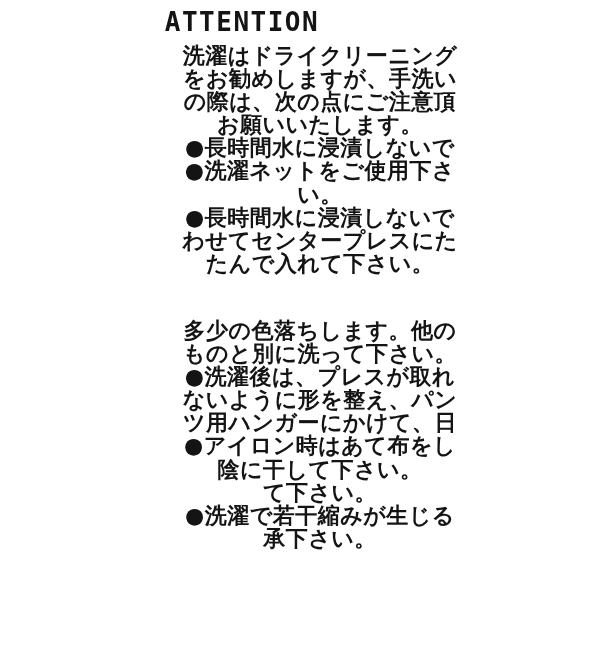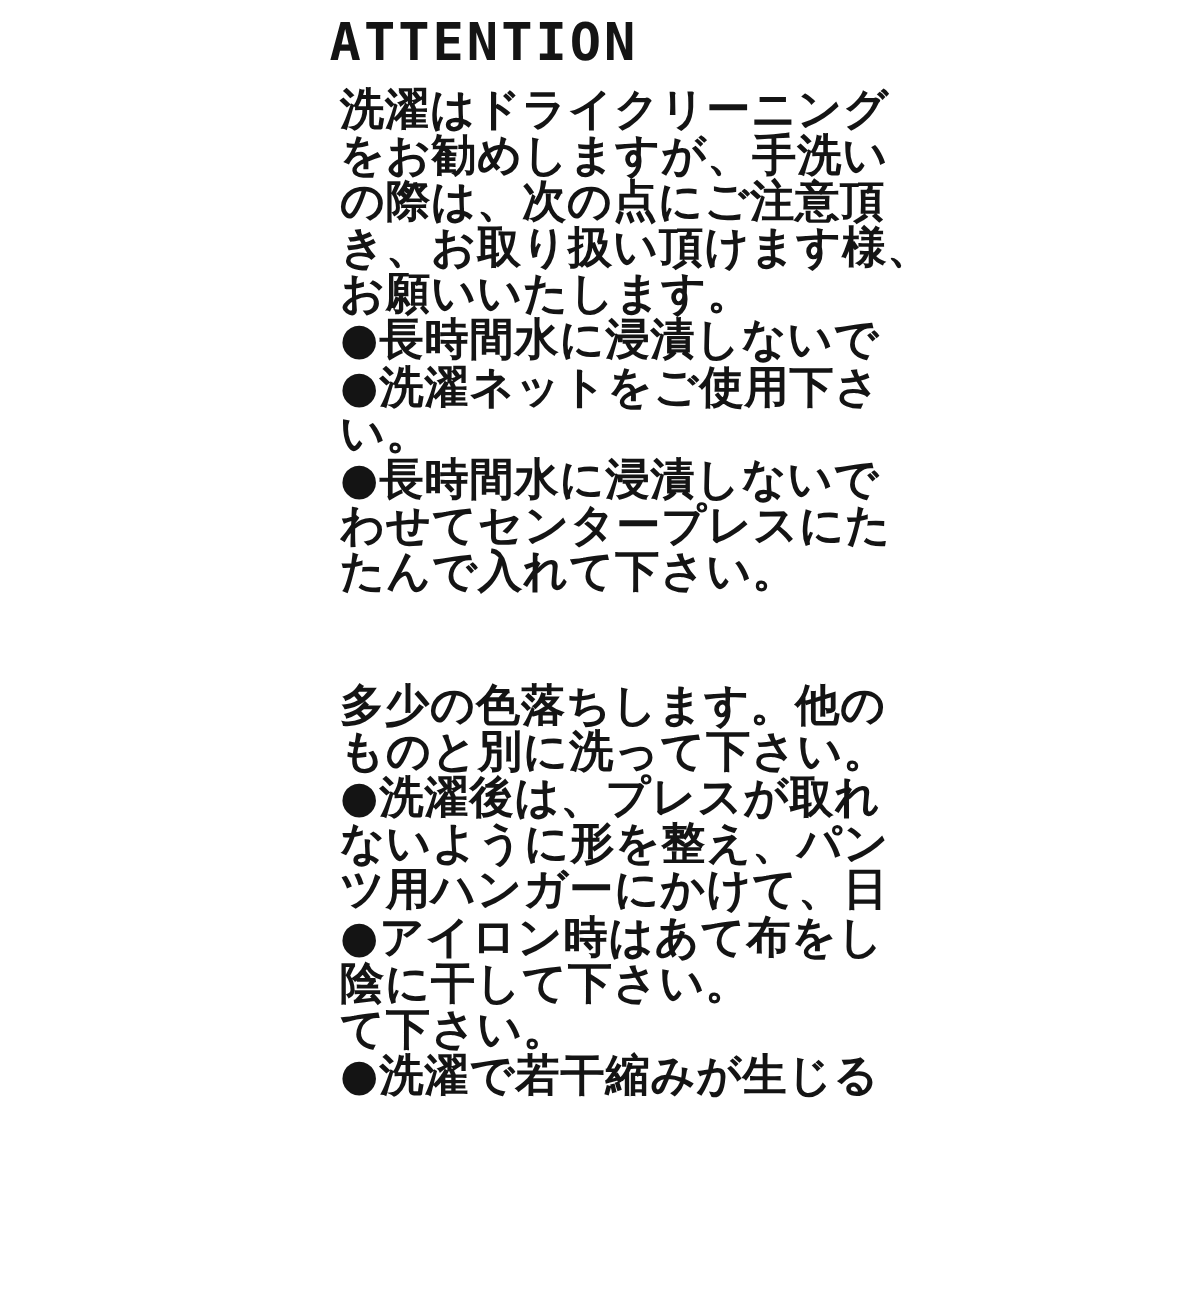--- a/index.html
+++ b/index.html
@@ -34,20 +34,21 @@
     left: 170px;
     width: 300px;
   }
 
   .section {
     font-size: 22px;
     line-height: 23.1px;
     font-weight: 600;
     letter-spacing: 0.5px;
     color: #141414;
+    text-align: center;
   }
 
   .section .text-line {
     white-space: nowrap;
   }
 
   .section.general-care {
     margin-top: 44px;
   }
 </style>
@@ -55,35 +56,35 @@
 <body>
 
 <div class="page">
   <div class="title">ATTENTION</div>
 
   <div class="body-col">
     <div class="section hand-wash">
         <div class="text-line">洗濯はドライクリーニング</div>
         <div class="text-line">をお勧めしますが、手洗い</div>
         <div class="text-line">の際は、次の点にご注意頂</div>
-        <div class="text-line">き、お取り扱い頂けます様、</div>
         <div class="text-line">お願いいたします。</div>
         <div class="text-line">●長時間水に浸漬しないで</div>
         <div class="text-line">●洗濯ネットをご使用下さ</div>
         <div class="text-line">い。</div>
         <div class="text-line">●長時間水に浸漬しないで</div>
         <div class="text-line">わせてセンタープレスにた</div>
         <div class="text-line">たんで入れて下さい。</div>
       </div>
 
     <div class="section general-care">
         <div class="text-line">多少の色落ちします。他の</div>
         <div class="text-line">ものと別に洗って下さい。</div>
         <div class="text-line">●洗濯後は、プレスが取れ</div>
         <div class="text-line">ないように形を整え、パン</div>
         <div class="text-line">ツ用ハンガーにかけて、日</div>
         <div class="text-line">●アイロン時はあて布をし</div>
         <div class="text-line">陰に干して下さい。</div>
         <div class="text-line">て下さい。</div>
         <div class="text-line">●洗濯で若干縮みが生じる</div>
+        <div class="text-line">承下さい。</div>
       </div>
   </div>
 </div>
 
 </body></html>

